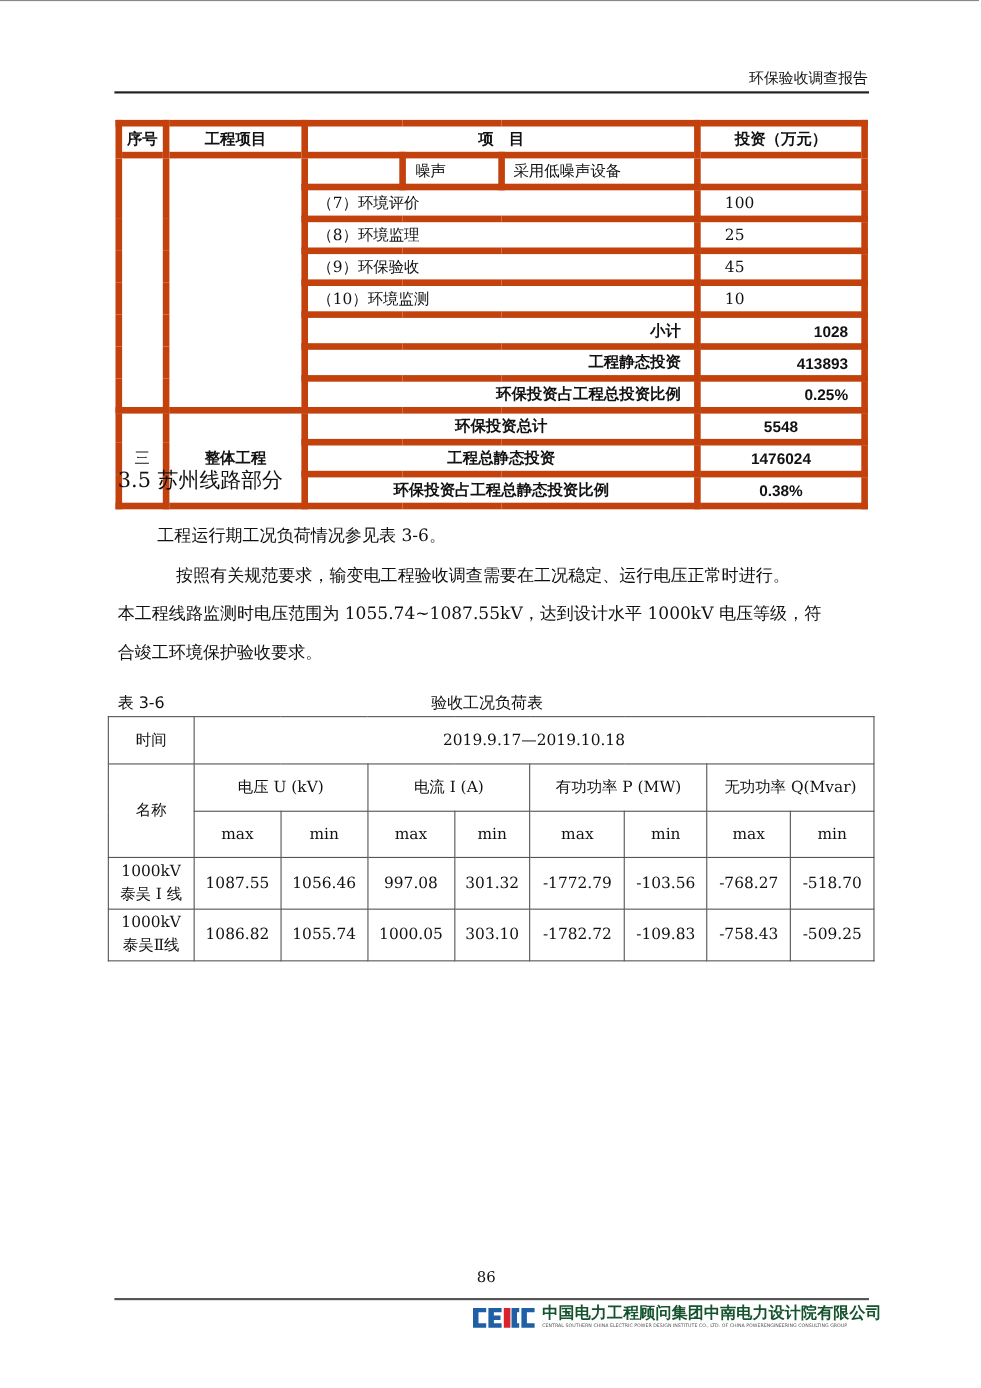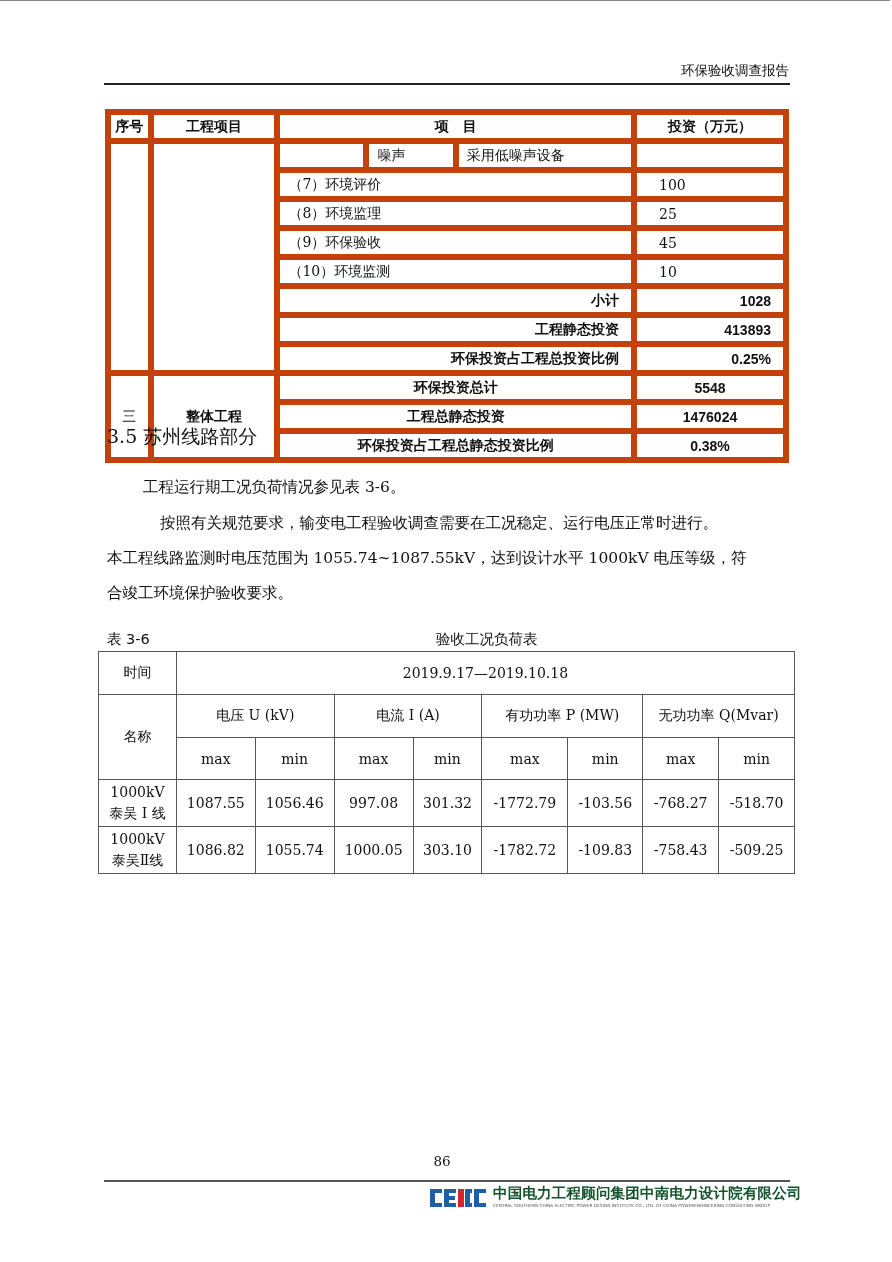--- a/index.html
+++ b/index.html
@@ -18,21 +18,21 @@
   #inv .b{font-family:Liberation Sans, sans-serif;font-weight:bold;}
   #inv .num{padding-left:22px;margin-left:12px;}
   #inv .txt{padding-left:8px;}
   #inv .r{text-align:right;padding-right:12px;}
   #inv .c{text-align:center;}
   #inv .sep td{border-top:2px solid #111;}
   .h2{position:absolute;left:107px;top:424px;font-size:19px;}
   .h2 .cn{font-family:"DejaVu Sans","Liberation Sans",sans-serif;}
   .p{position:absolute;font-size:15.5px;line-height:34px;}
   .cap-left{position:absolute;left:107px;top:630px;font-size:14.5px;font-family:"DejaVu Sans","Liberation Sans",sans-serif;}
-  .cap-center{position:absolute;left:392px;top:630px;font-size:14.5px;font-family:"DejaVu Sans","Liberation Sans",sans-serif;margin-left:44px;}
+  .cap-center{position:absolute;left:392px;top:630px;font-size:14.5px;font-family:"DejaVu Sans","Liberation Sans",sans-serif;}
   #load{left:98px;top:651px;width:697px;border:1px solid #444;font-size:14px;}
   #load td{border:1px solid #555;text-align:center;}
   #load .r1 td{height:42px;}
   #load .r2 td{height:42px;margin-top:12px;}
   #load .r3 td{height:41px;}
   #load .rd td{height:46px;line-height:21px;}
   .pnum{position:absolute;left:0;width:884px;top:1153px;text-align:center;font-size:13.5px;}
   .fline{position:absolute;left:104px;top:1180px;width:686px;height:1.5px;background:#555;}
   .logo{position:absolute;left:429px;top:1186px;height:24px;}
   .logo .mark{position:absolute;left:0;top:1px;width:58px;height:22px;}

